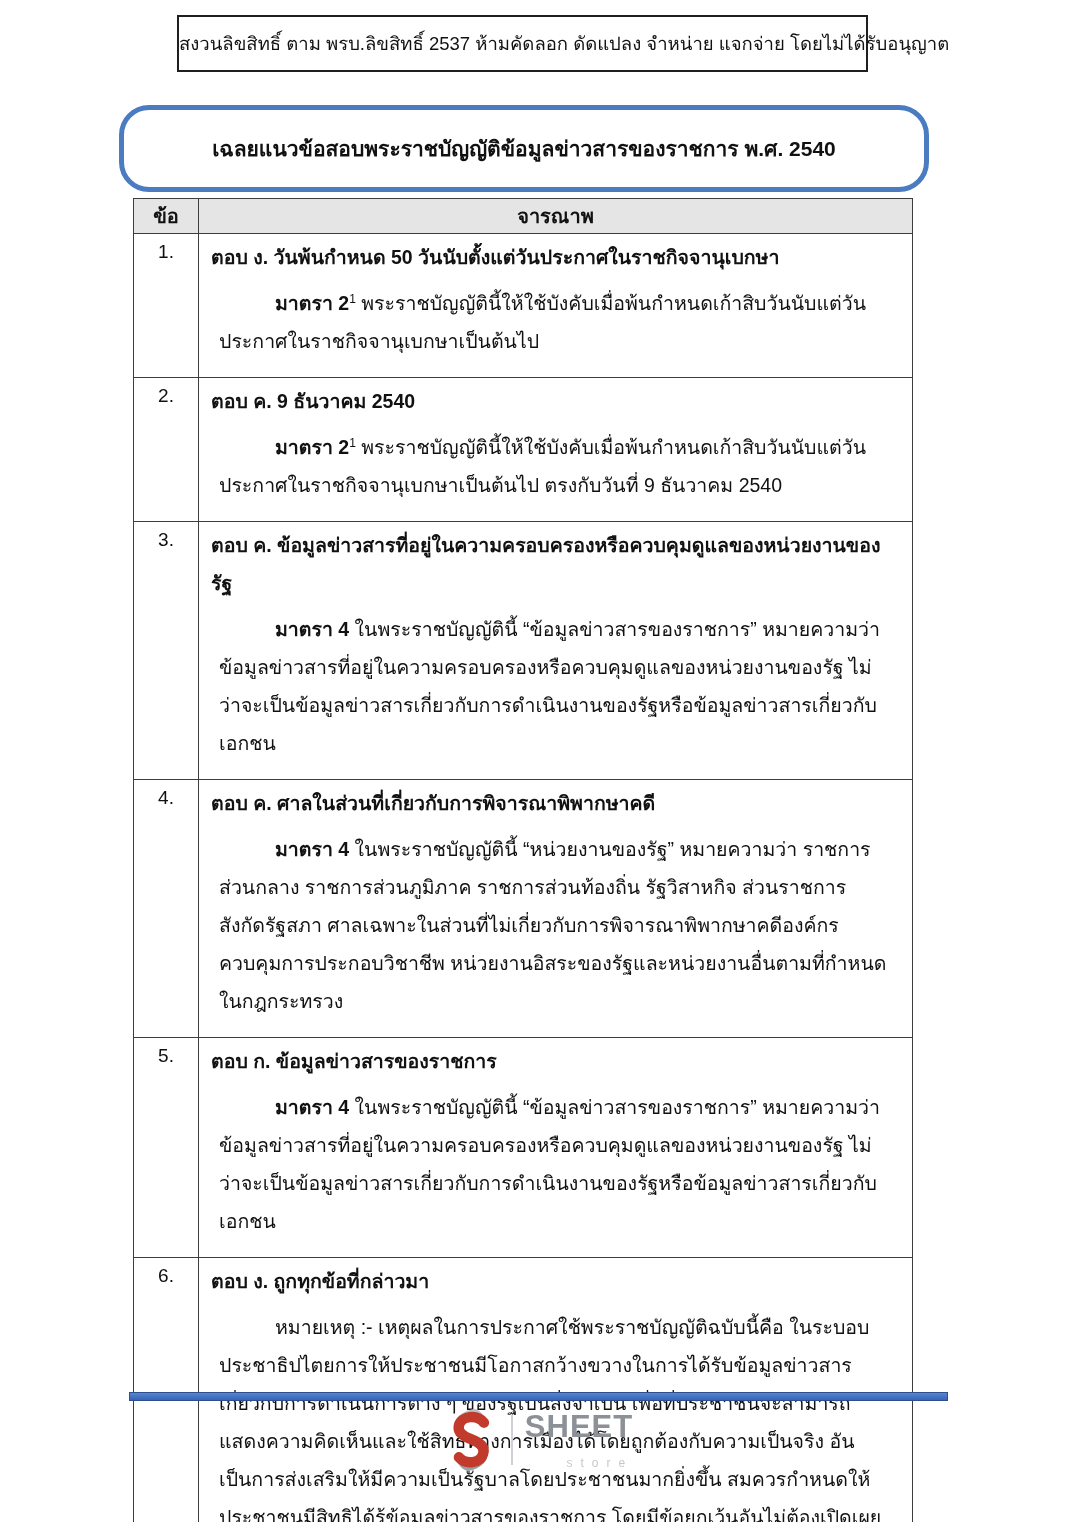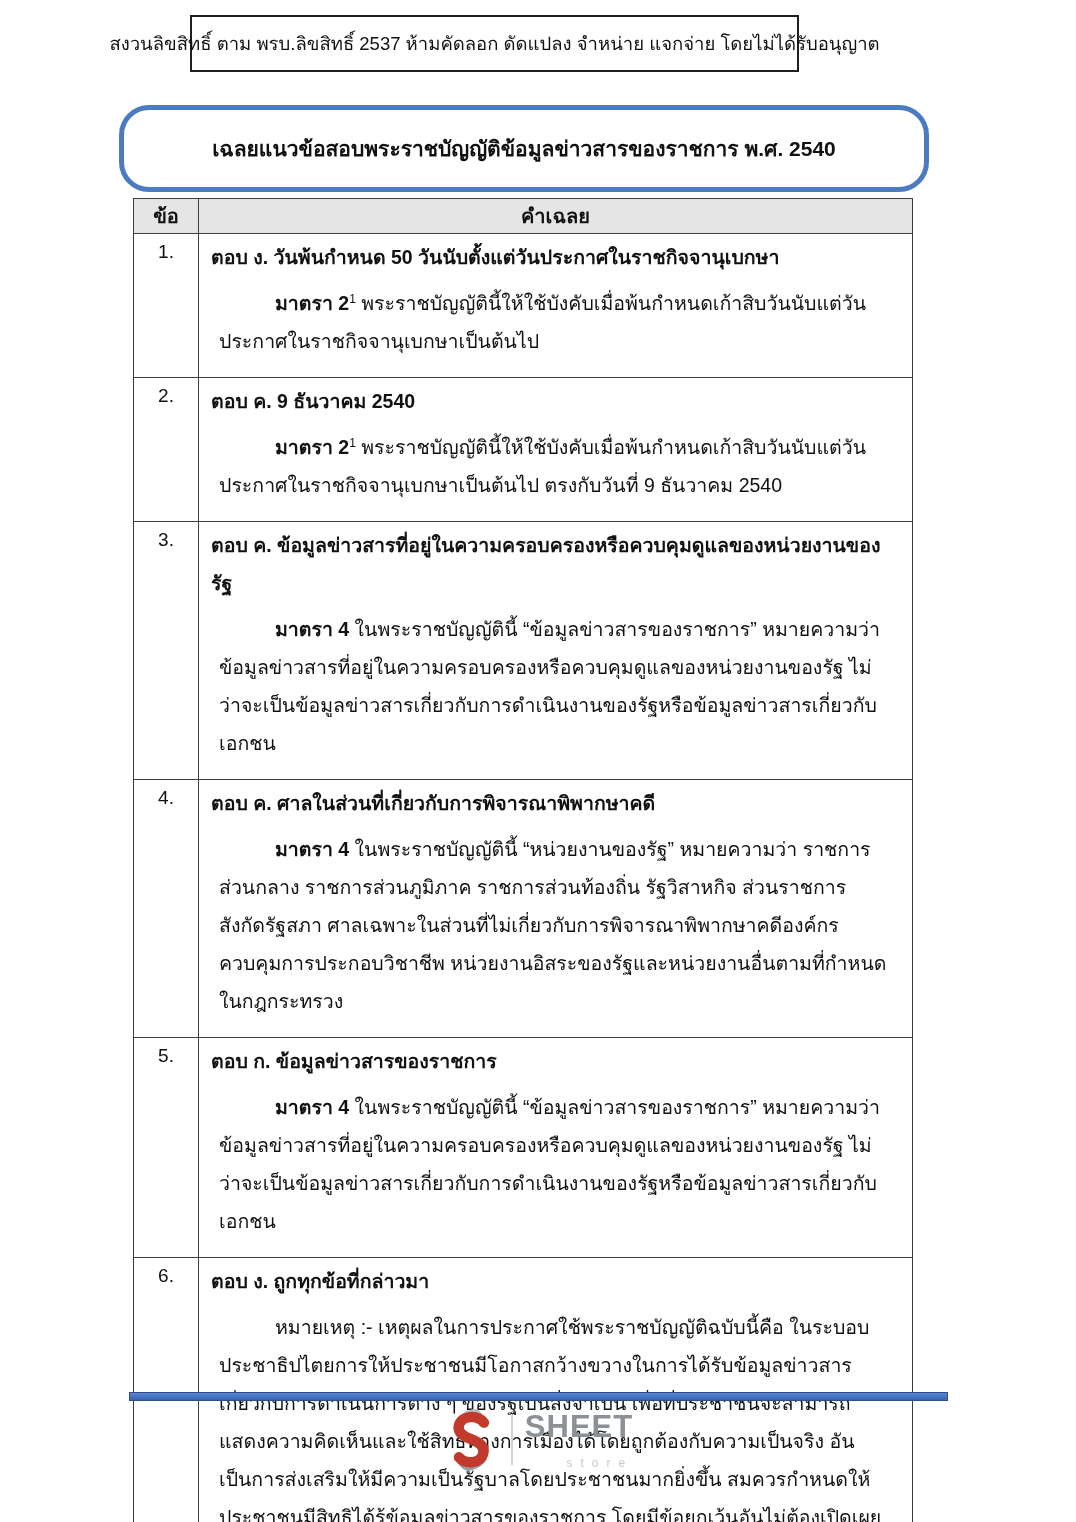--- a/index.html
+++ b/index.html
@@ -14,24 +14,24 @@
   
   .page-num-box {
     position: absolute; left: 0; top: 35px; width: 155px; height: 56px;
     background: #000; color: #fff;
     display: flex; align-items: center; justify-content: flex-end;
     padding-right: 26px; font-size: 21px;
   }
 
   
   .copyright-box {
-    position: absolute; left: 177px; top: 15px; width: 609px; height: 57px;
+    position: absolute; left: 177px; top: 15px; width: 691px; height: 57px;
     border: 2px solid #1f1f1f; background: #fff;
-    display: flex; align-items: center; justify-content: center;
-    font-size: 18.5px; white-space: nowrap; margin-left: 13px;
+    display: flex; align-items: center; justify-content: flex-start;
+    font-size: 18.5px; white-space: nowrap;
   }
 
   
   .title-box {
     position: absolute; left: 119px; top: 105px; width: 810px; height: 87px;
     border: 5px solid #4b7bc0; border-radius: 30px; background: #fff;
     display: flex; align-items: center; justify-content: center;
     font-size: 21px; font-weight: bold;
   }
 
@@ -96,21 +96,21 @@
   </div>
 
   <table class="answers">
     <colgroup>
         <col class="c-no">
         <col>
       </colgroup>
     <thead>
       <tr>
         <th>ข้อ</th>
-        <th>คำเฉลย</th>
+        <th>จารณาพ</th>
       </tr>
     </thead>
     <tbody>
       <tr>
         <td class="no">1.</td>
         <td class="ans">
           <div class="ans-line">ตอบ ง. วันพ้นกำหนด 50 วันนับตั้งแต่วันประกาศในราชกิจจานุเบกษา</div>
           <p class="body"><b>มาตรา 2</b><sup>1</sup><span> พระราชบัญญัตินี้ให้ใช้บังคับเมื่อพ้นกำหนดเก้าสิบวันนับแต่วันประกาศในราชกิจจานุเบกษาเป็นต้นไป</span></p>
         </td>
       </tr>

